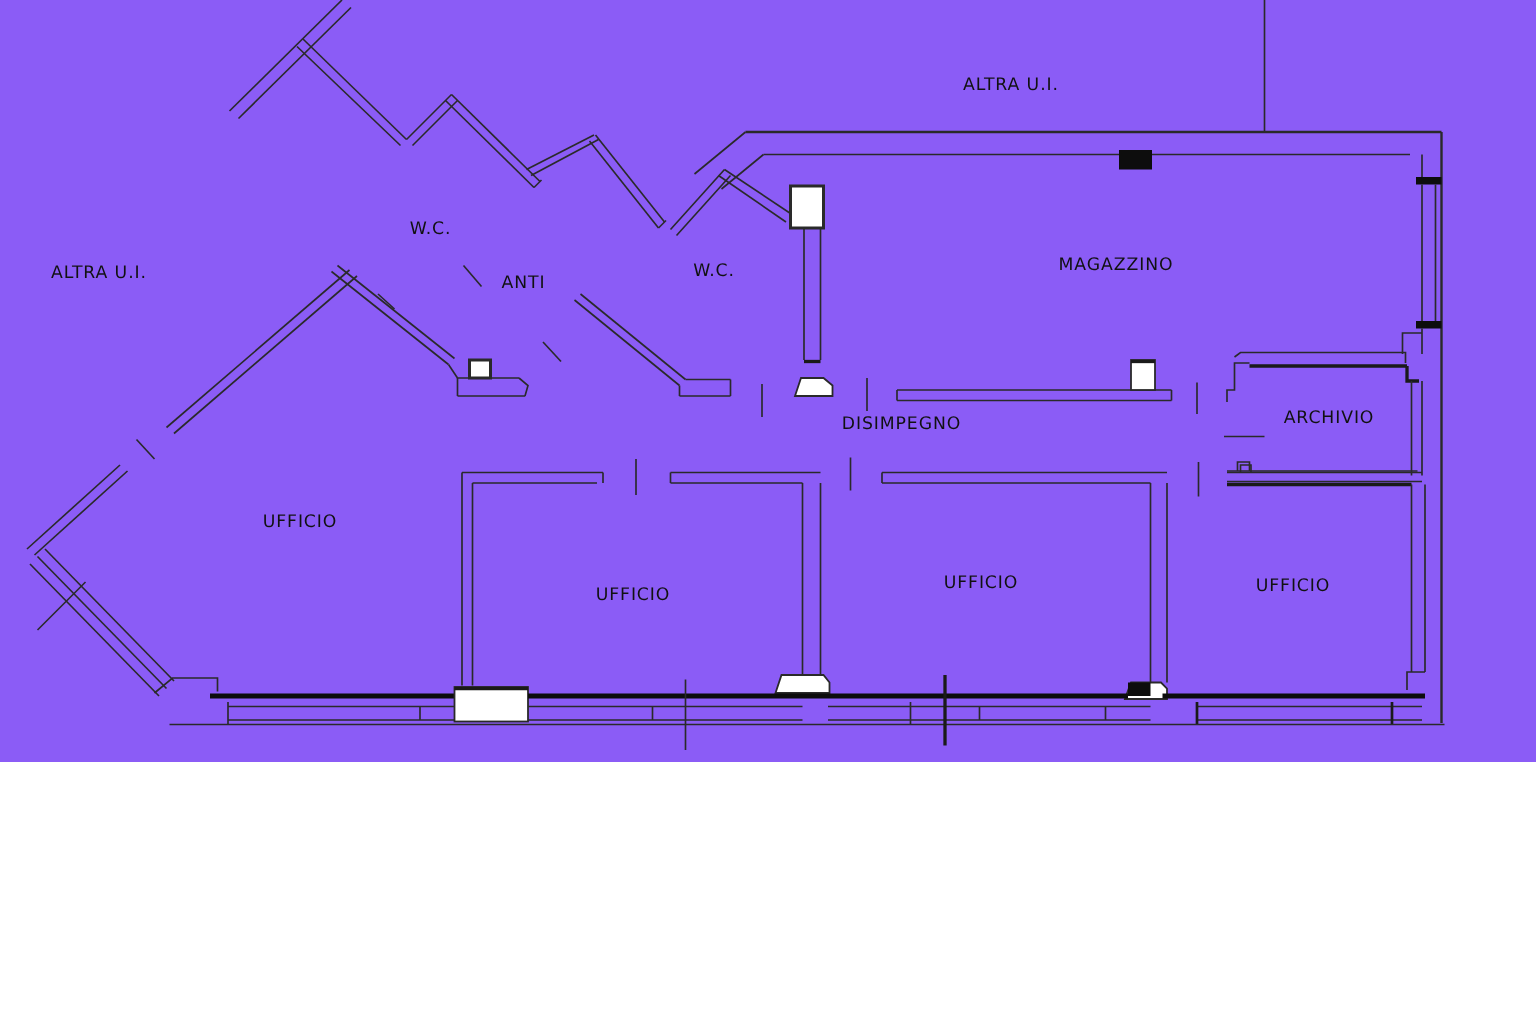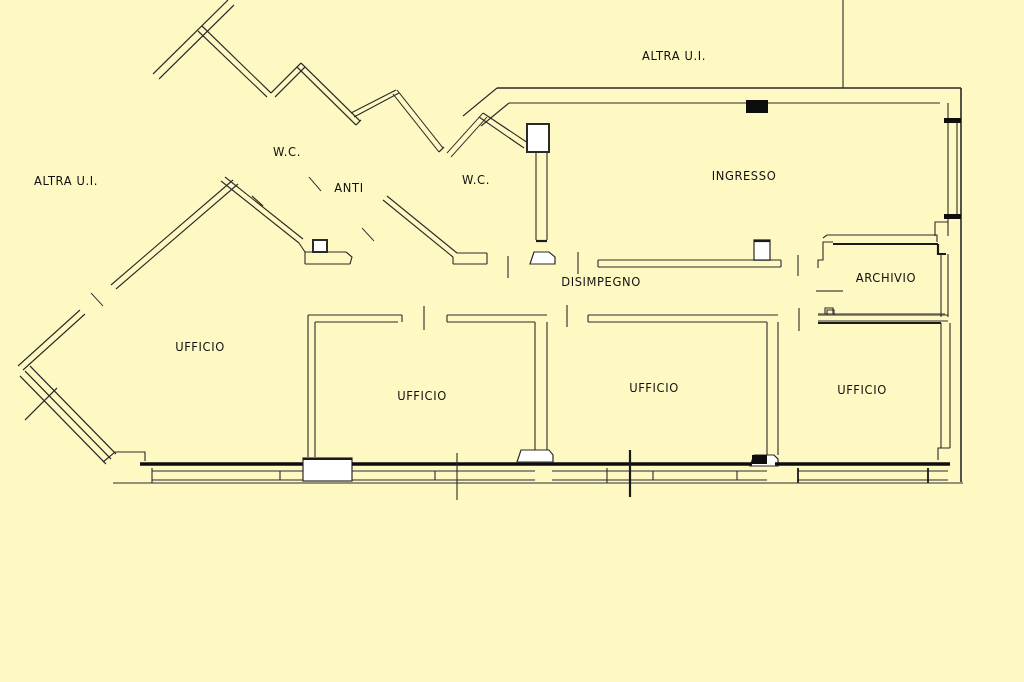--- a/index.html
+++ b/index.html
@@ -1,16 +1,16 @@
 <!DOCTYPE html>
 <html><head>
 <meta charset="utf-8">
 <style>
   html,body{margin:0;padding:0;background:#fff;}
-  .plan{position:relative;width:1024px;height:682px;background:#fef9c3;overflow:hidden;
+  .plan{position:relative;width:1024px;height:508px;background:#8b5cf6;overflow:hidden;
         font-family:"DejaVu Sans","Liberation Sans",sans-serif;}
   .plan svg{position:absolute;left:0;top:0;}
   .lbl{position:absolute;transform:translate(-50%,-50%);font-size:11.5px;color:#111;
        letter-spacing:.6px;white-space:nowrap;font-weight:500;}
   .thin{stroke:#2a2a2a;stroke-width:1.1;fill:none;}
   .mid{stroke:#1a1a1a;stroke-width:2.2;fill:none;}
   .thick{stroke:#0d0d0d;stroke-width:3.4;fill:none;}
   .fillb{fill:#0d0d0d;stroke:none;}
   .hollow{fill:#ffffff;stroke:#2a2a2a;stroke-width:1.2;}
 </style>
@@ -146,20 +146,20 @@
       <path class="mid" d="M630,450 V497"></path>
     </g>
   </svg>
 
   <div class="lbl" style="left:674px;top:56px">ALTRA U.I.</div>
   <div class="lbl" style="left:66px;top:181px">ALTRA U.I.</div>
 
   <div class="lbl" style="left:287px;top:152px">W.C.</div>
   <div class="lbl" style="left:349px;top:188px">ANTI</div>
   <div class="lbl" style="left:476px;top:180px">W.C.</div>
-  <div class="lbl" style="left:744px;top:176px">INGRESSO</div>
+  <div class="lbl" style="left:744px;top:176px">MAGAZZINO</div>
   <div class="lbl" style="left:886px;top:278px">ARCHIVIO</div>
   <div class="lbl" style="left:601px;top:282px">DISIMPEGNO</div>
   <div class="lbl" style="left:200px;top:347px">UFFICIO</div>
   <div class="lbl" style="left:422px;top:396px">UFFICIO</div>
   <div class="lbl" style="left:654px;top:388px">UFFICIO</div>
   <div class="lbl" style="left:862px;top:390px">UFFICIO</div>
 </div>
 
 </body></html>

